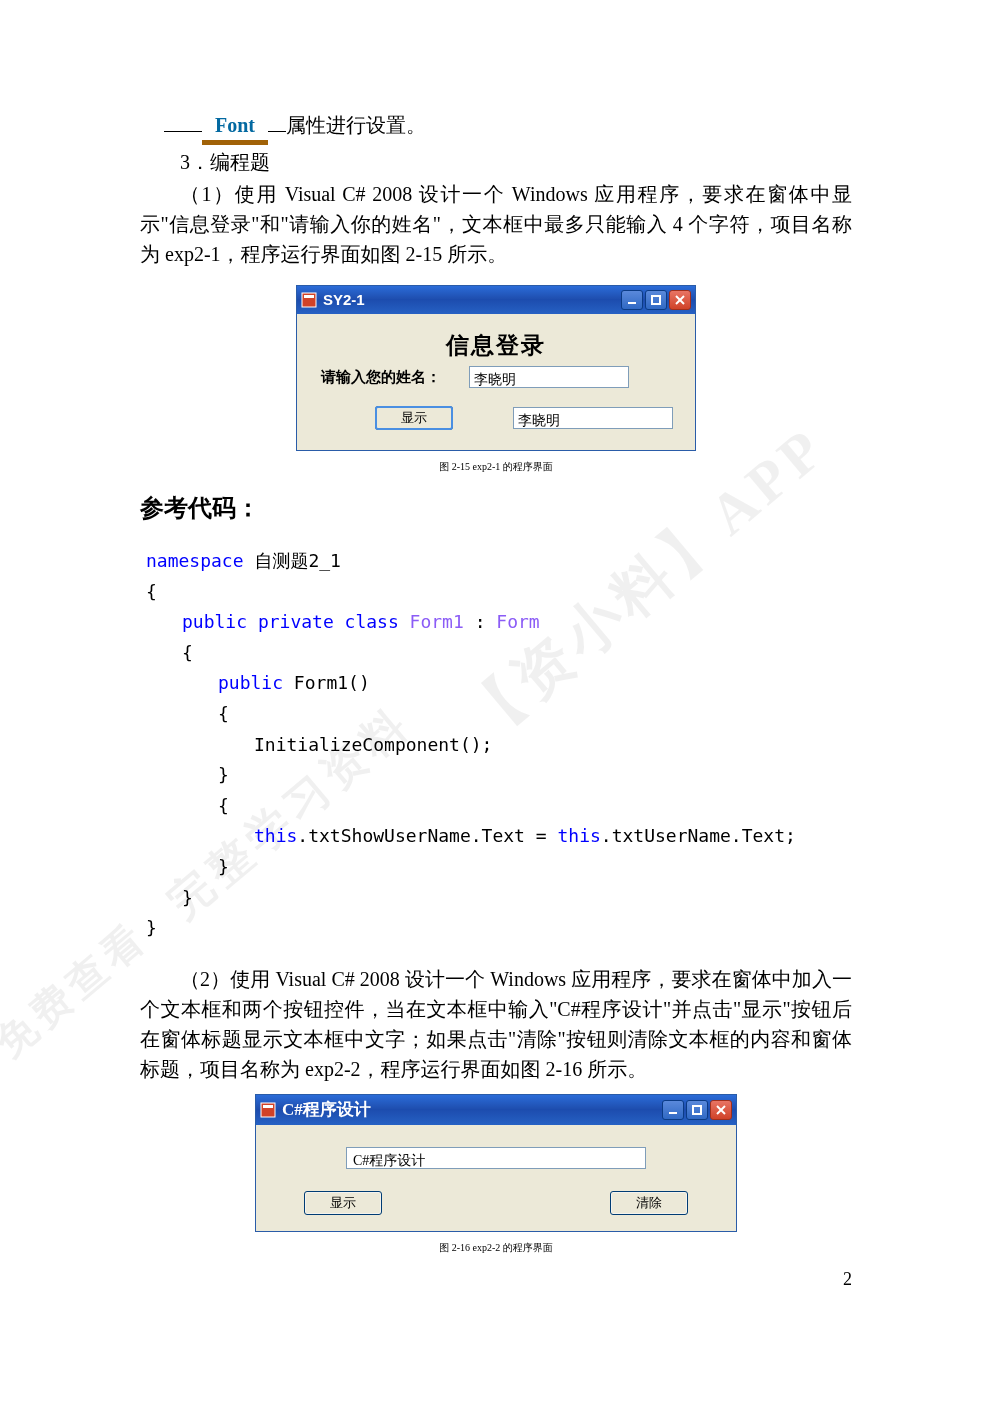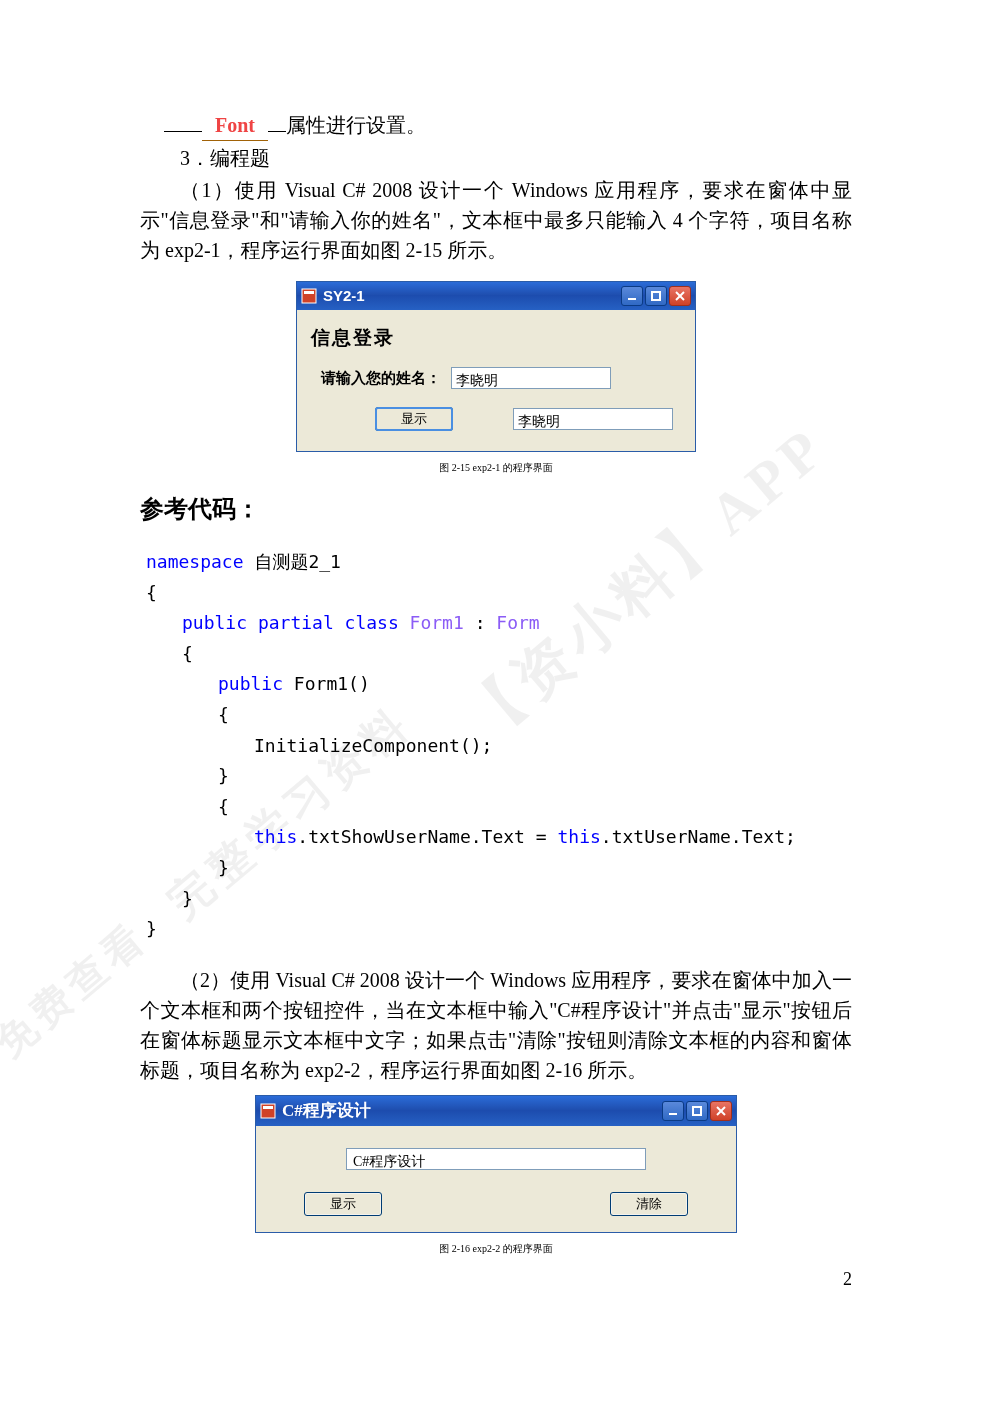--- a/index.html
+++ b/index.html
@@ -8,21 +8,21 @@
       height: 1403px;
       background: #fff;
       font-family: "SimSun", "宋体", serif;
       font-size: 20px;
       color: #000;
       padding: 110px 140px 60px 140px;
       position: relative;
       line-height: 1.5;
     }
     .line1 { margin-left: 24px; }
-    .font-red { color: #ef4444; font-weight: bold; font-family: "Times New Roman", serif; border-bottom: 1px solid #a16207; display: inline-block; min-width: 66px; text-align: center; }
+    .font-red { color: #0369a1; font-weight: bold; font-family: "Times New Roman", serif; border-bottom: 5px solid #a16207; display: inline-block; min-width: 66px; text-align: center; }
     .font-lead { border-bottom: 1px solid #000; display: inline-block; width: 38px; }
     .para { text-indent: 2em; text-align: justify; margin-top: 2px; }
     .win-wrap { width: 400px; margin: 16px auto 8px auto; }
     
     .xp-window {
       border: 1px solid #2a5ca8;
       background: #ece9d8;
       font-family: "SimSun", sans-serif;
     }
     .xp-titlebar {
@@ -46,22 +46,22 @@
       width: 22px; height: 20px;
       background: linear-gradient(to bottom, #5a89db, #3069c4);
       border: 1px solid #0b3b85;
       border-radius: 3px;
       display: flex; align-items: center; justify-content: center;
       color: #fff; font-size: 12px;
     }
     .xp-btn.close { background: linear-gradient(to bottom, #e87464, #d04228); border-color: #a02f1c; }
     .xp-btn svg { width: 12px; height: 12px; stroke: #fff; stroke-width: 2; fill: none; }
     .xp-body { padding: 8px 14px 20px 14px; }
-    .win1-title { font-weight: bold; font-size: 19px; margin: 6px 0 14px 0; font-family: "SimSun", sans-serif; letter-spacing: 2px; }
-    .form-row { display: flex; align-items: flex-start; margin-bottom: 18px; gap: 10px; }
+    .win1-title { text-align: center; font-weight: bold; font-size: 23px; margin: 6px 0 3px 0; font-family: "SimSun", sans-serif; letter-spacing: 2px; }
+    .form-row { display: flex; align-items: flex-start; margin-bottom: 18px; gap: 28px; }
     .lbl { font-weight: bold; font-size: 15px; width: 130px; text-align: right; font-family: "SimSun"; }
     .txtbox {
       height: 22px; width: 160px;
       border: 1px solid #7f9db9;
       background: #fff; font-size: 14px; padding: 2px 4px;
       font-family: "SimSun";
     }
     .xp-button {
       height: 24px; min-width: 78px;
       border: 1px solid #003c74;
@@ -164,21 +164,21 @@
     </div>
   </div>
 
   <div class="caption">图 2-15 exp2-1 的程序界面</div>
 
   <div class="heading">参考代码：</div>
 
   <div class="code-block">
     <div><span class="code-blue">namespace</span><span class="code-black"> 自测题2_1</span></div>
     <div><span class="code-black">{</span></div>
-    <div class="ind1"><span class="code-blue">public</span><span> </span><span class="code-blue">partial</span><span> </span><span class="code-blue">class</span><span> </span><span class="code-teal">Form1</span><span> : </span><span class="code-teal">Form</span></div>
+    <div class="ind1"><span class="code-blue">public</span><span> </span><span class="code-blue">private</span><span> </span><span class="code-blue">class</span><span> </span><span class="code-teal">Form1</span><span> : </span><span class="code-teal">Form</span></div>
     <div class="ind1"><span class="code-black">{</span></div>
     <div class="ind2"><span class="code-blue">public</span><span class="code-black"> Form1()</span></div>
     <div class="ind2"><span class="code-black">{</span></div>
     <div class="ind3"><span class="code-black">InitializeComponent();</span></div>
     <div class="ind2"><span class="code-black">}</span></div>
     <div class="ind2"><span class="code-black">{</span></div>
     <div class="ind3"><span class="code-blue">this</span><span class="code-black">.txtShowUserName.Text = </span><span class="code-blue">this</span><span class="code-black">.txtUserName.Text;</span></div>
     <div class="ind2"><span class="code-black">}</span></div>
     <div class="ind1"><span class="code-black">}</span></div>
     <div><span class="code-black">}</span></div>

